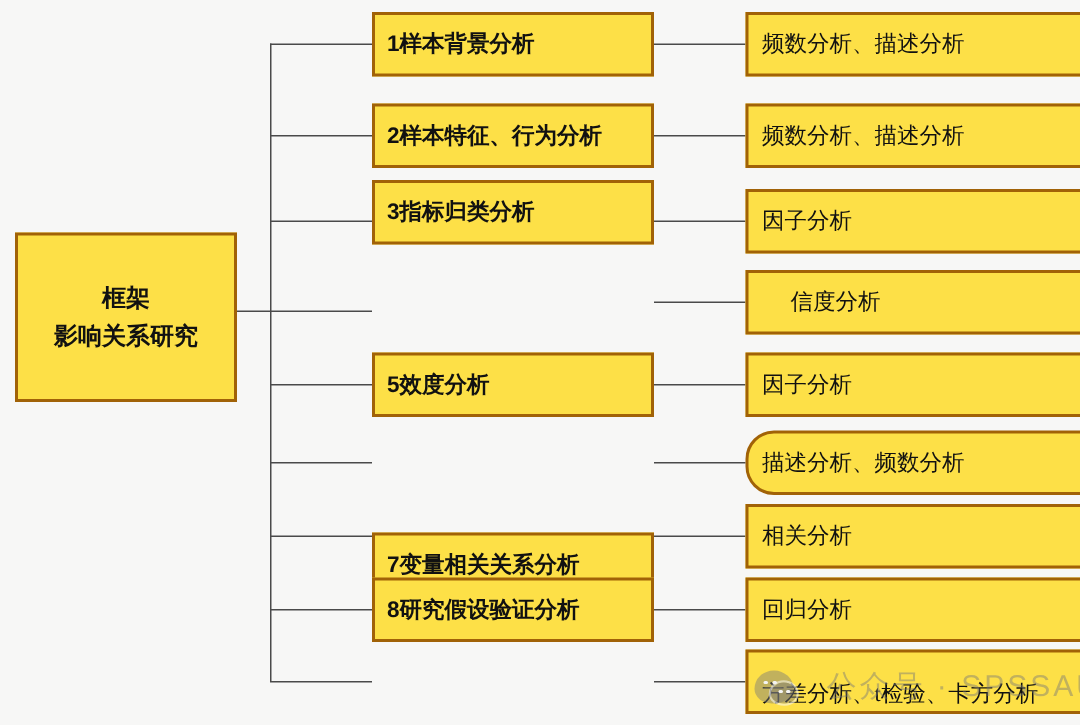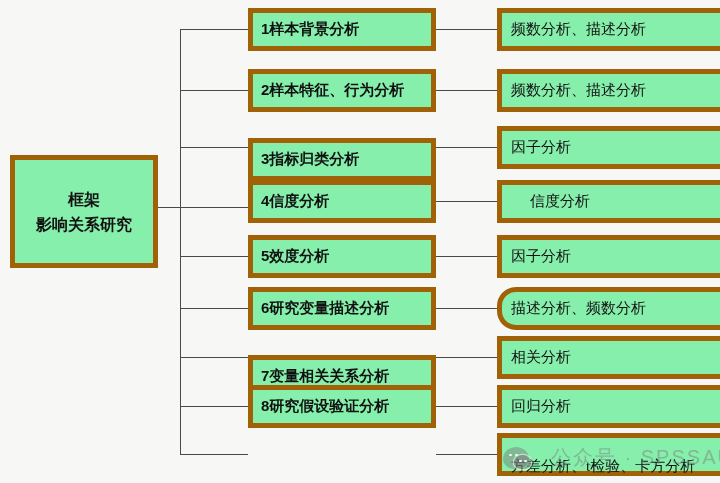--- a/index.html
+++ b/index.html
@@ -17,22 +17,22 @@
     position: relative;
     width: 720px;
     height: 483px;
     background: #f7f7f6;
   }
 
   
   .node {
     position: absolute;
     box-sizing: border-box;
-    background: #86efac;
-    border: 5px solid #a16207;
+    background: #fde047;
+    border: 2px solid #a16207;
     color: #111111;
     display: flex;
     align-items: center;
     z-index: 3;
   }
   .node.root {
     left: 10px;
     top: 155px;
     width: 148px;
     height: 113px;
@@ -161,50 +161,44 @@
   <div class="line hline" style="left:180px; top:90px; width:68px;"></div>
   <div class="node mid" style="top:69px;">
     <span class="txt">2样本特征、行为分析</span>
   </div>
   <div class="line hline" style="left:436px; top:90px; width:61px;"></div>
   <div class="node leaf" style="top:69px;">
     <span class="txt">频数分析、描述分析</span>
   </div>
 
   <div class="line hline" style="left:180px; top:147px; width:68px;"></div>
-  <div class="node mid" style="top:138px;">
+  <div class="node mid" style="top:120px;">
     <span class="txt">3指标归类分析</span>
   </div>
   <div class="line hline" style="left:436px; top:147px; width:61px;"></div>
   <div class="node leaf" style="top:126px;">
     <span class="txt">因子分析</span>
   </div>
 
   <div class="line hline" style="left:180px; top:207px; width:68px;"></div>
-  <div class="node mid" style="top:180px;">
-    <span class="txt">4信度分析</span>
-  </div>
   <div class="line hline" style="left:436px; top:201px; width:61px;"></div>
   <div class="node leaf" style="top:180px;padding-left:28px;">
     <span class="txt">信度分析</span>
   </div>
 
   <div class="line hline" style="left:180px; top:256px; width:68px;"></div>
   <div class="node mid" style="top:235px;">
     <span class="txt">5效度分析</span>
   </div>
   <div class="line hline" style="left:436px; top:256px; width:61px;"></div>
   <div class="node leaf" style="top:235px;">
     <span class="txt">因子分析</span>
   </div>
 
   <div class="line hline" style="left:180px; top:308px; width:68px;"></div>
-  <div class="node mid" style="top:287px;">
-    <span class="txt">6研究变量描述分析</span>
-  </div>
   <div class="line hline" style="left:436px; top:308px; width:61px;"></div>
   <div class="node leaf" style="top:287px;border-radius:19px;">
     <span class="txt">描述分析、频数分析</span>
   </div>
 
   <div class="line hline" style="left:180px; top:357px; width:68px;"></div>
   <div class="node mid" style="top:336px;margin-top:19px;">
     <span class="txt">7变量相关关系分析</span>
   </div>
   <div class="line hline" style="left:436px; top:357px; width:61px;"></div>

